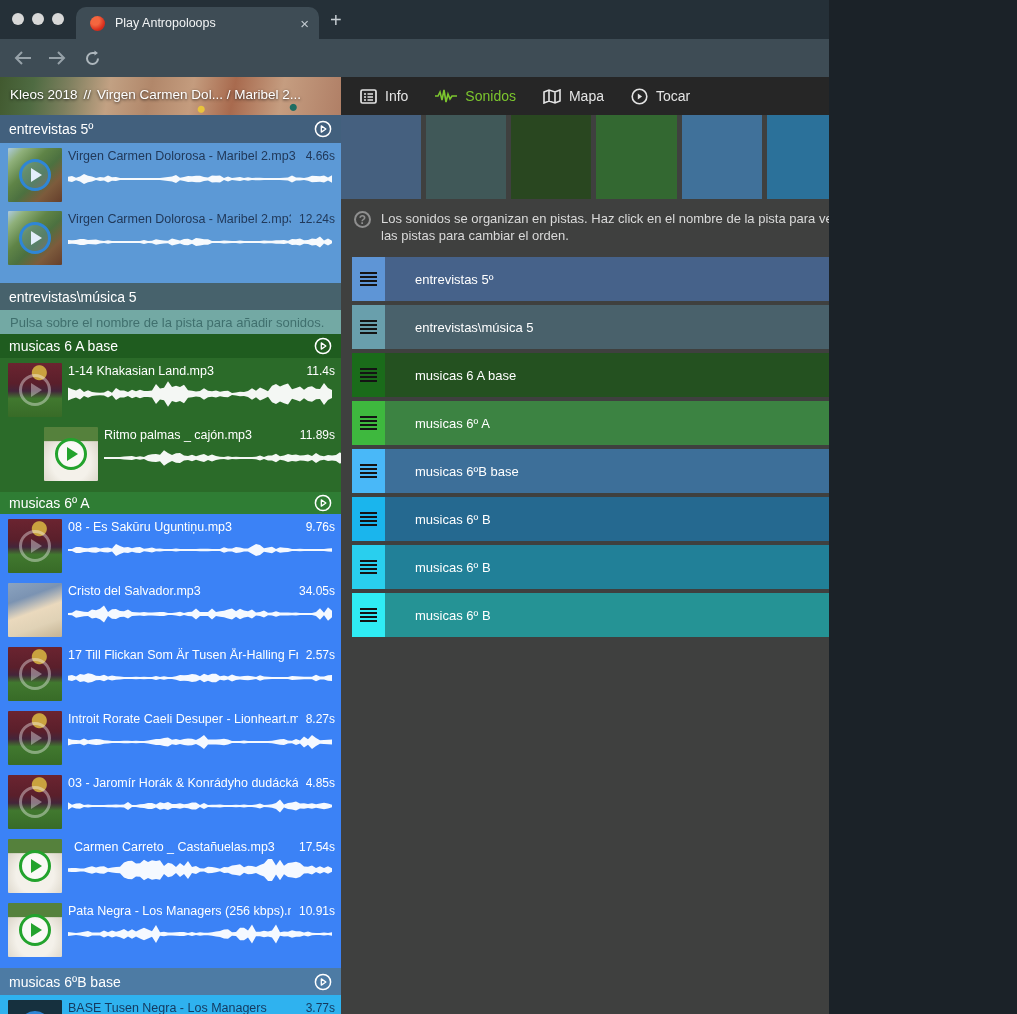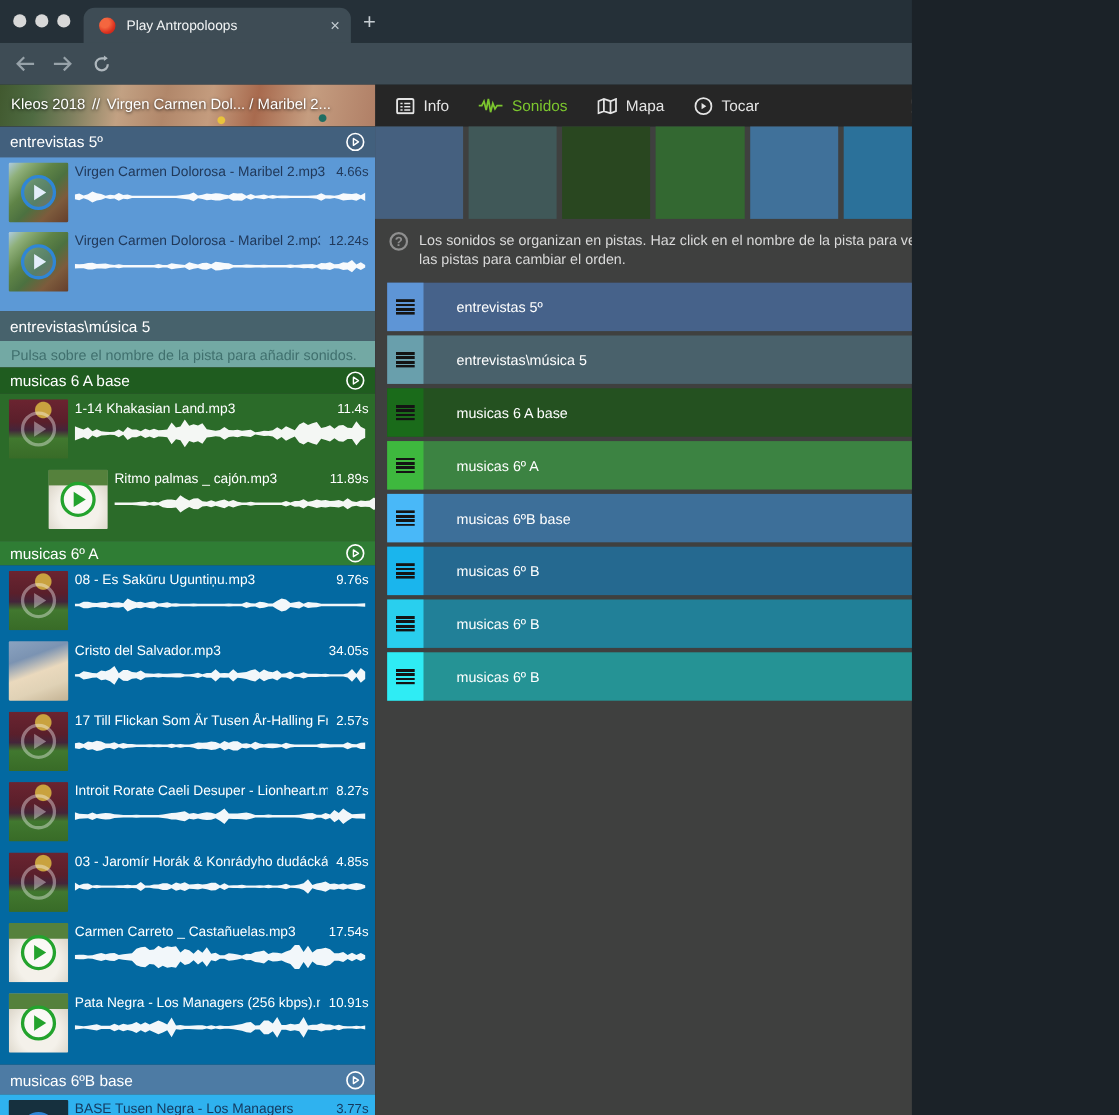--- a/index.html
+++ b/index.html
@@ -331,21 +331,21 @@
           </div>
         </div>
       </div>
       <div class="sec-header" style="background: rgb(47, 125, 52); height: 22px;">
         <span>musicas 6º A</span>
         <svg width="18" height="18" viewBox="0 0 18 18">
           <circle cx="9" cy="9" r="7.6" fill="none" stroke="#fff" stroke-width="1.5"></circle>
           <path d="M7.3 5.9l4.6 3.1-4.6 3.1z" fill="none" stroke="#fff" stroke-width="1.3" stroke-linejoin="round"></path>
         </svg>
       </div>
-      <div class="sec-body" style="background: #0369a1; height: 454px; padding-top: 3px;">
+      <div class="sec-body" style="background: #3b82f6; height: 454px; padding-top: 3px;">
         <div class="clip" style="height: 64px;">
           <div class="thumb th-footballer">
             <span class="overlay ov-faint">
               <i class="tri"></i>
             </span>
           </div>
           <div class="clipmain">
             <div class="cliptop">
               <span class="cliptitle" style="color: rgb(255, 255, 255);">08 - Es Sakūru Uguntiņu.mp3</span>
               <span class="clipdur" style="color: rgb(255, 255, 255);">9.76s</span>
@@ -426,21 +426,21 @@
           </div>
         </div>
         <div class="clip" style="height: 64px;">
           <div class="thumb th-dog">
             <span class="overlay ov-green">
               <i class="tri"></i>
             </span>
           </div>
           <div class="clipmain">
             <div class="cliptop">
-              <span class="cliptitle" style="color: rgb(255, 255, 255);">Carmen Carreto _ Castañuelas.mp3</span>
+              <span class="cliptitle" style="color: rgb(255, 255, 255); margin-left: 6px;">Carmen Carreto _ Castañuelas.mp3</span>
               <span class="clipdur" style="color: rgb(255, 255, 255);">17.54s</span>
             </div>
             <div class="wavebox">
               <svg width="267" height="26" viewBox="0 0 267 26">
                 <path d="M0 13 L0 11.2 L4 11.0 L8 10.9 L12 11.6 L16 11.5 L20 10.3 L24 9.3 L28 10.4 L32 9.5 L36 9.3 L40 11.2 L44 10.5 L48 10.1 L52 9.7 L56 5.6 L60 4.1 L64 3.7 L68 6.6 L72 6.2 L76 2.7 L80 5.1 L84 3.3 L88 3.9 L92 3.2 L96 9.0 L100 5.8 L104 6.8 L108 10.0 L112 6.1 L116 9.1 L120 4.1 L124 10.0 L128 9.1 L132 11.3 L136 11.5 L140 9.7 L144 10.0 L148 10.7 L152 11.7 L156 10.0 L160 10.3 L164 8.4 L168 7.9 L172 7.2 L176 10.2 L180 8.8 L184 9.1 L188 9.9 L192 7.9 L196 6.6 L200 2.1 L204 2.1 L208 8.5 L212 2.7 L216 8.8 L220 5.9 L224 5.6 L228 4.7 L232 6.0 L236 9.6 L240 9.7 L244 8.4 L248 11.1 L252 9.2 L256 11.1 L260 9.3 L264 11.3 L264 14.7 L260 16.7 L256 14.9 L252 16.8 L248 14.9 L244 17.6 L240 16.3 L236 16.4 L232 20.0 L228 21.3 L224 20.4 L220 20.1 L216 17.2 L212 23.3 L208 17.5 L204 23.9 L200 23.9 L196 19.4 L192 18.1 L188 16.1 L184 16.9 L180 17.2 L176 15.8 L172 18.8 L168 18.1 L164 17.6 L160 15.7 L156 16.0 L152 14.3 L148 15.3 L144 16.0 L140 16.3 L136 14.5 L132 14.7 L128 16.9 L124 16.0 L120 21.9 L116 16.9 L112 19.9 L108 16.0 L104 19.2 L100 20.2 L96 17.0 L92 22.8 L88 22.1 L84 22.7 L80 20.9 L76 23.3 L72 19.8 L68 19.4 L64 22.3 L60 21.9 L56 20.4 L52 16.3 L48 15.9 L44 15.5 L40 14.8 L36 16.7 L32 16.5 L28 15.6 L24 16.7 L20 15.7 L16 14.5 L12 14.4 L8 15.1 L4 15.0 L0 14.8 Z" fill="#ffffff" fill-opacity="0.95"></path>
               </svg>
             </div>
           </div>
         </div>
         <div class="clip" style="height: 64px;">

